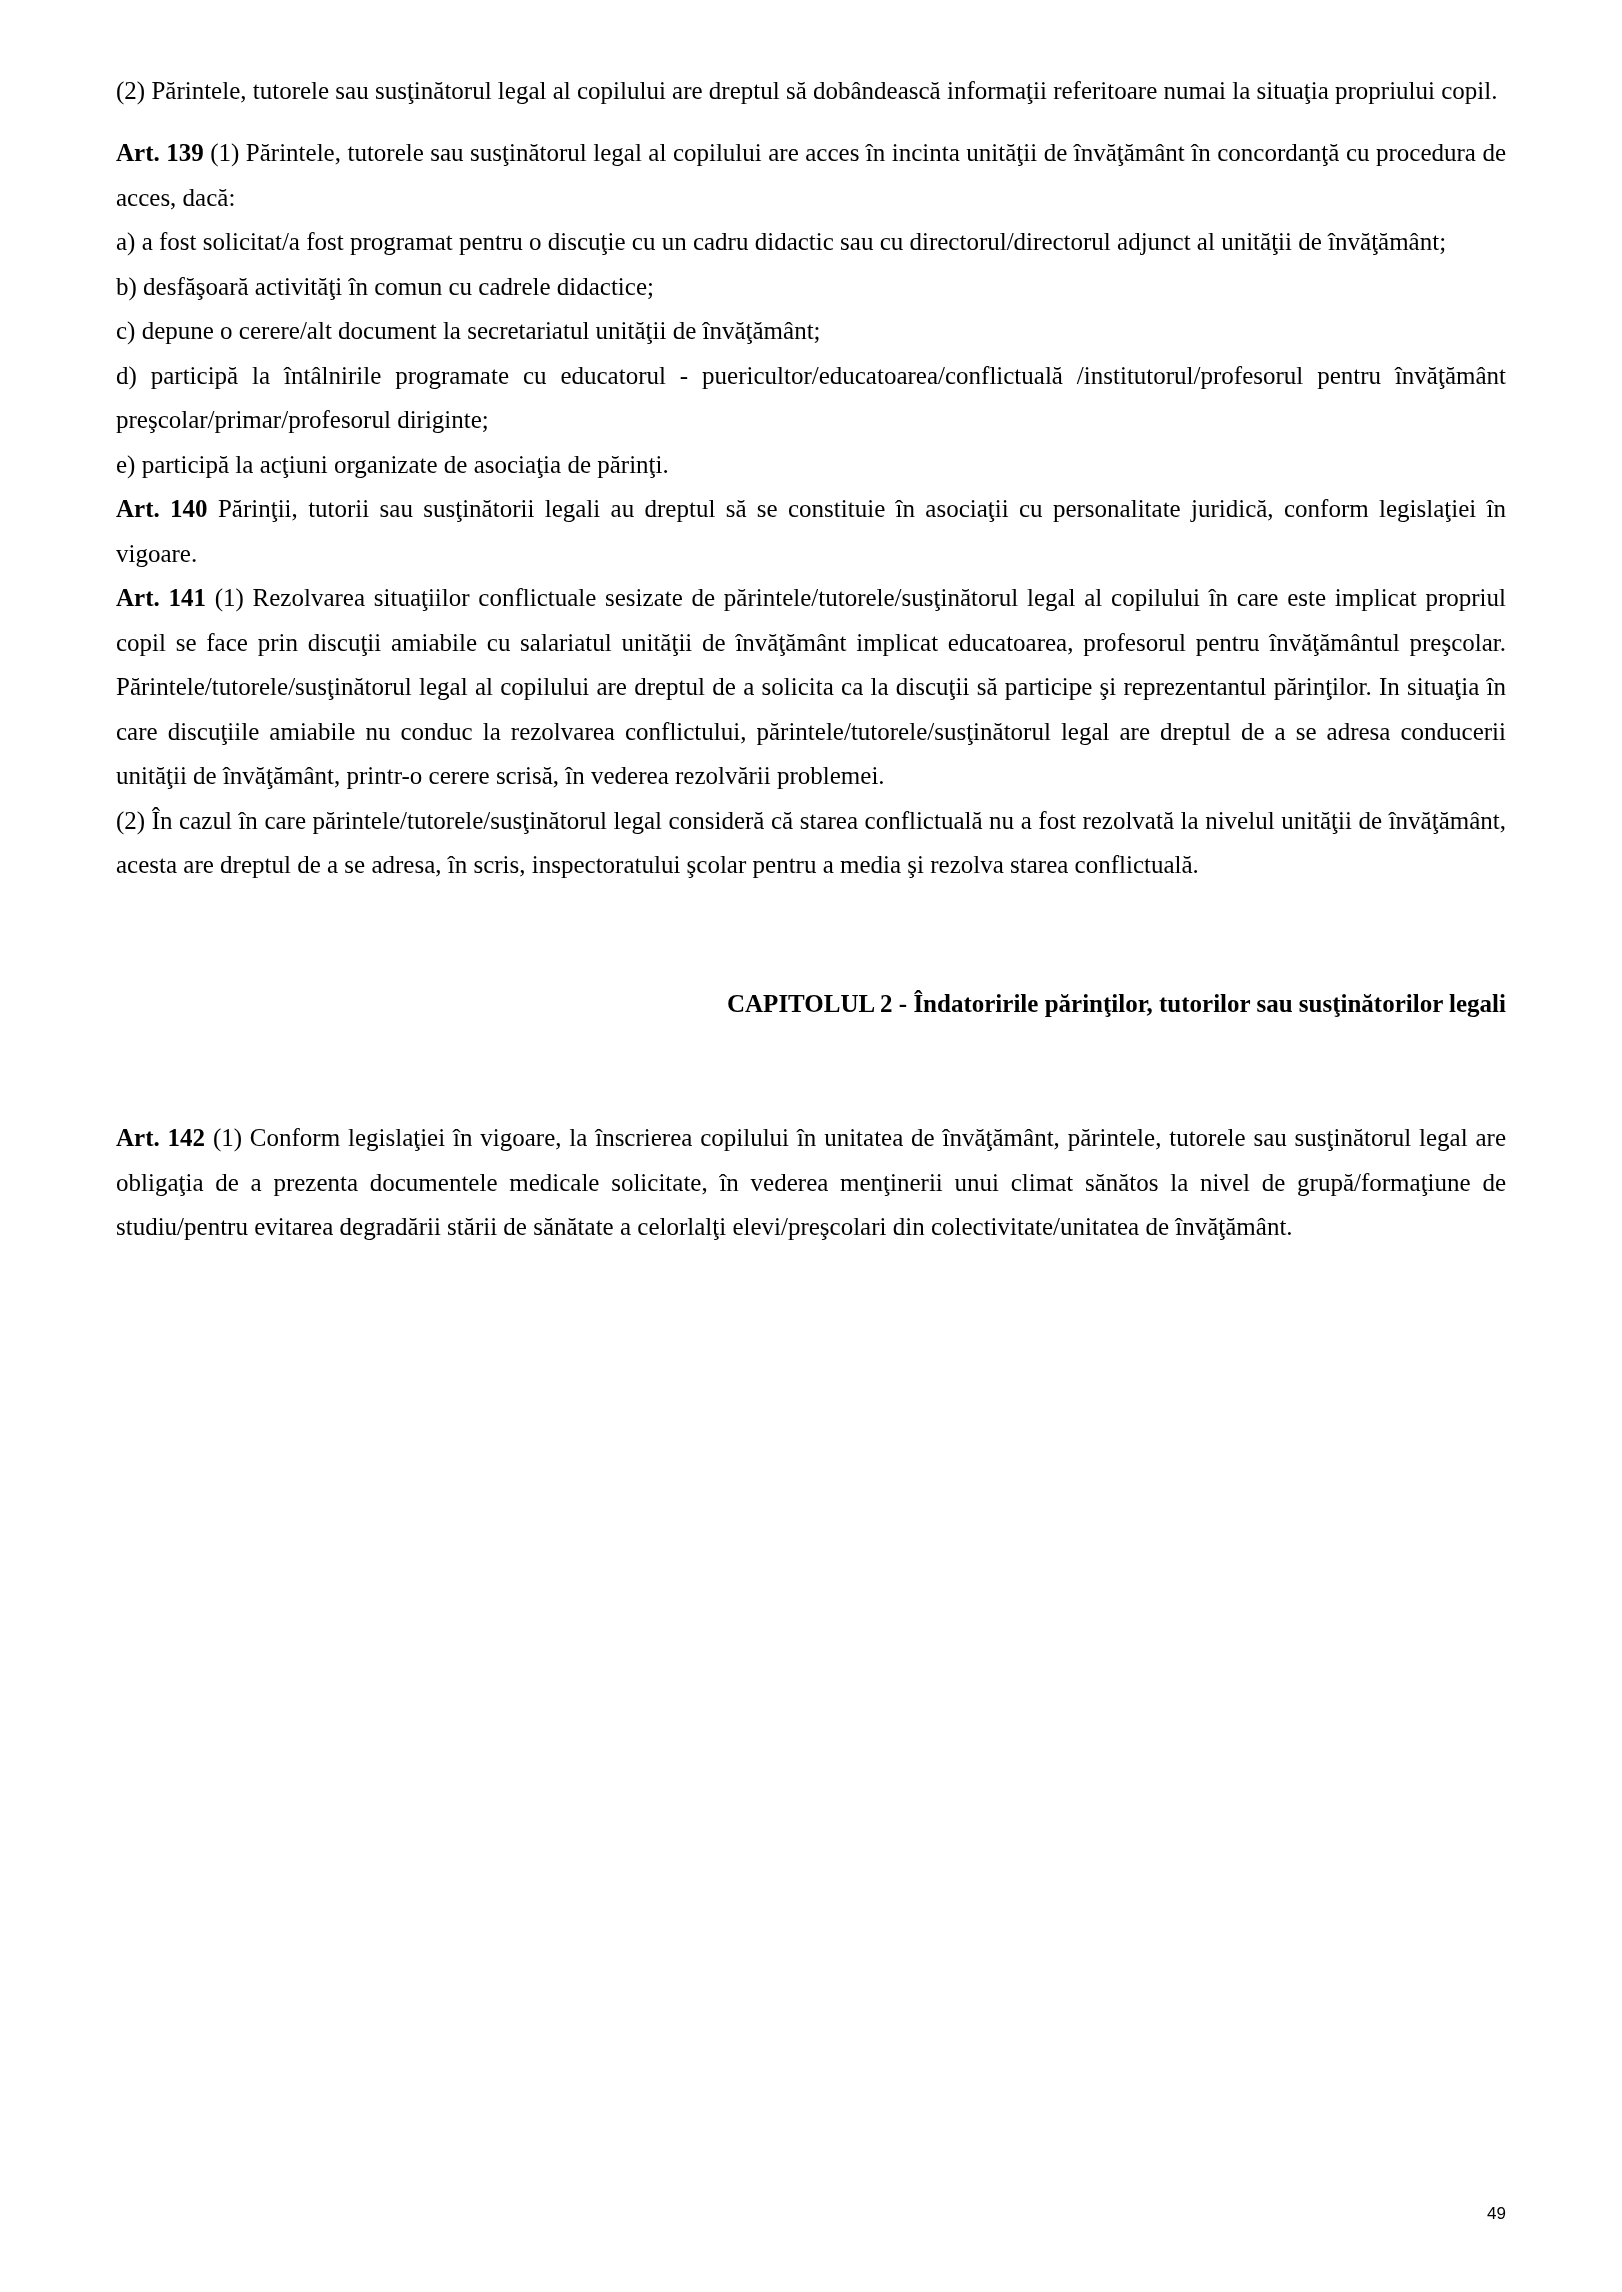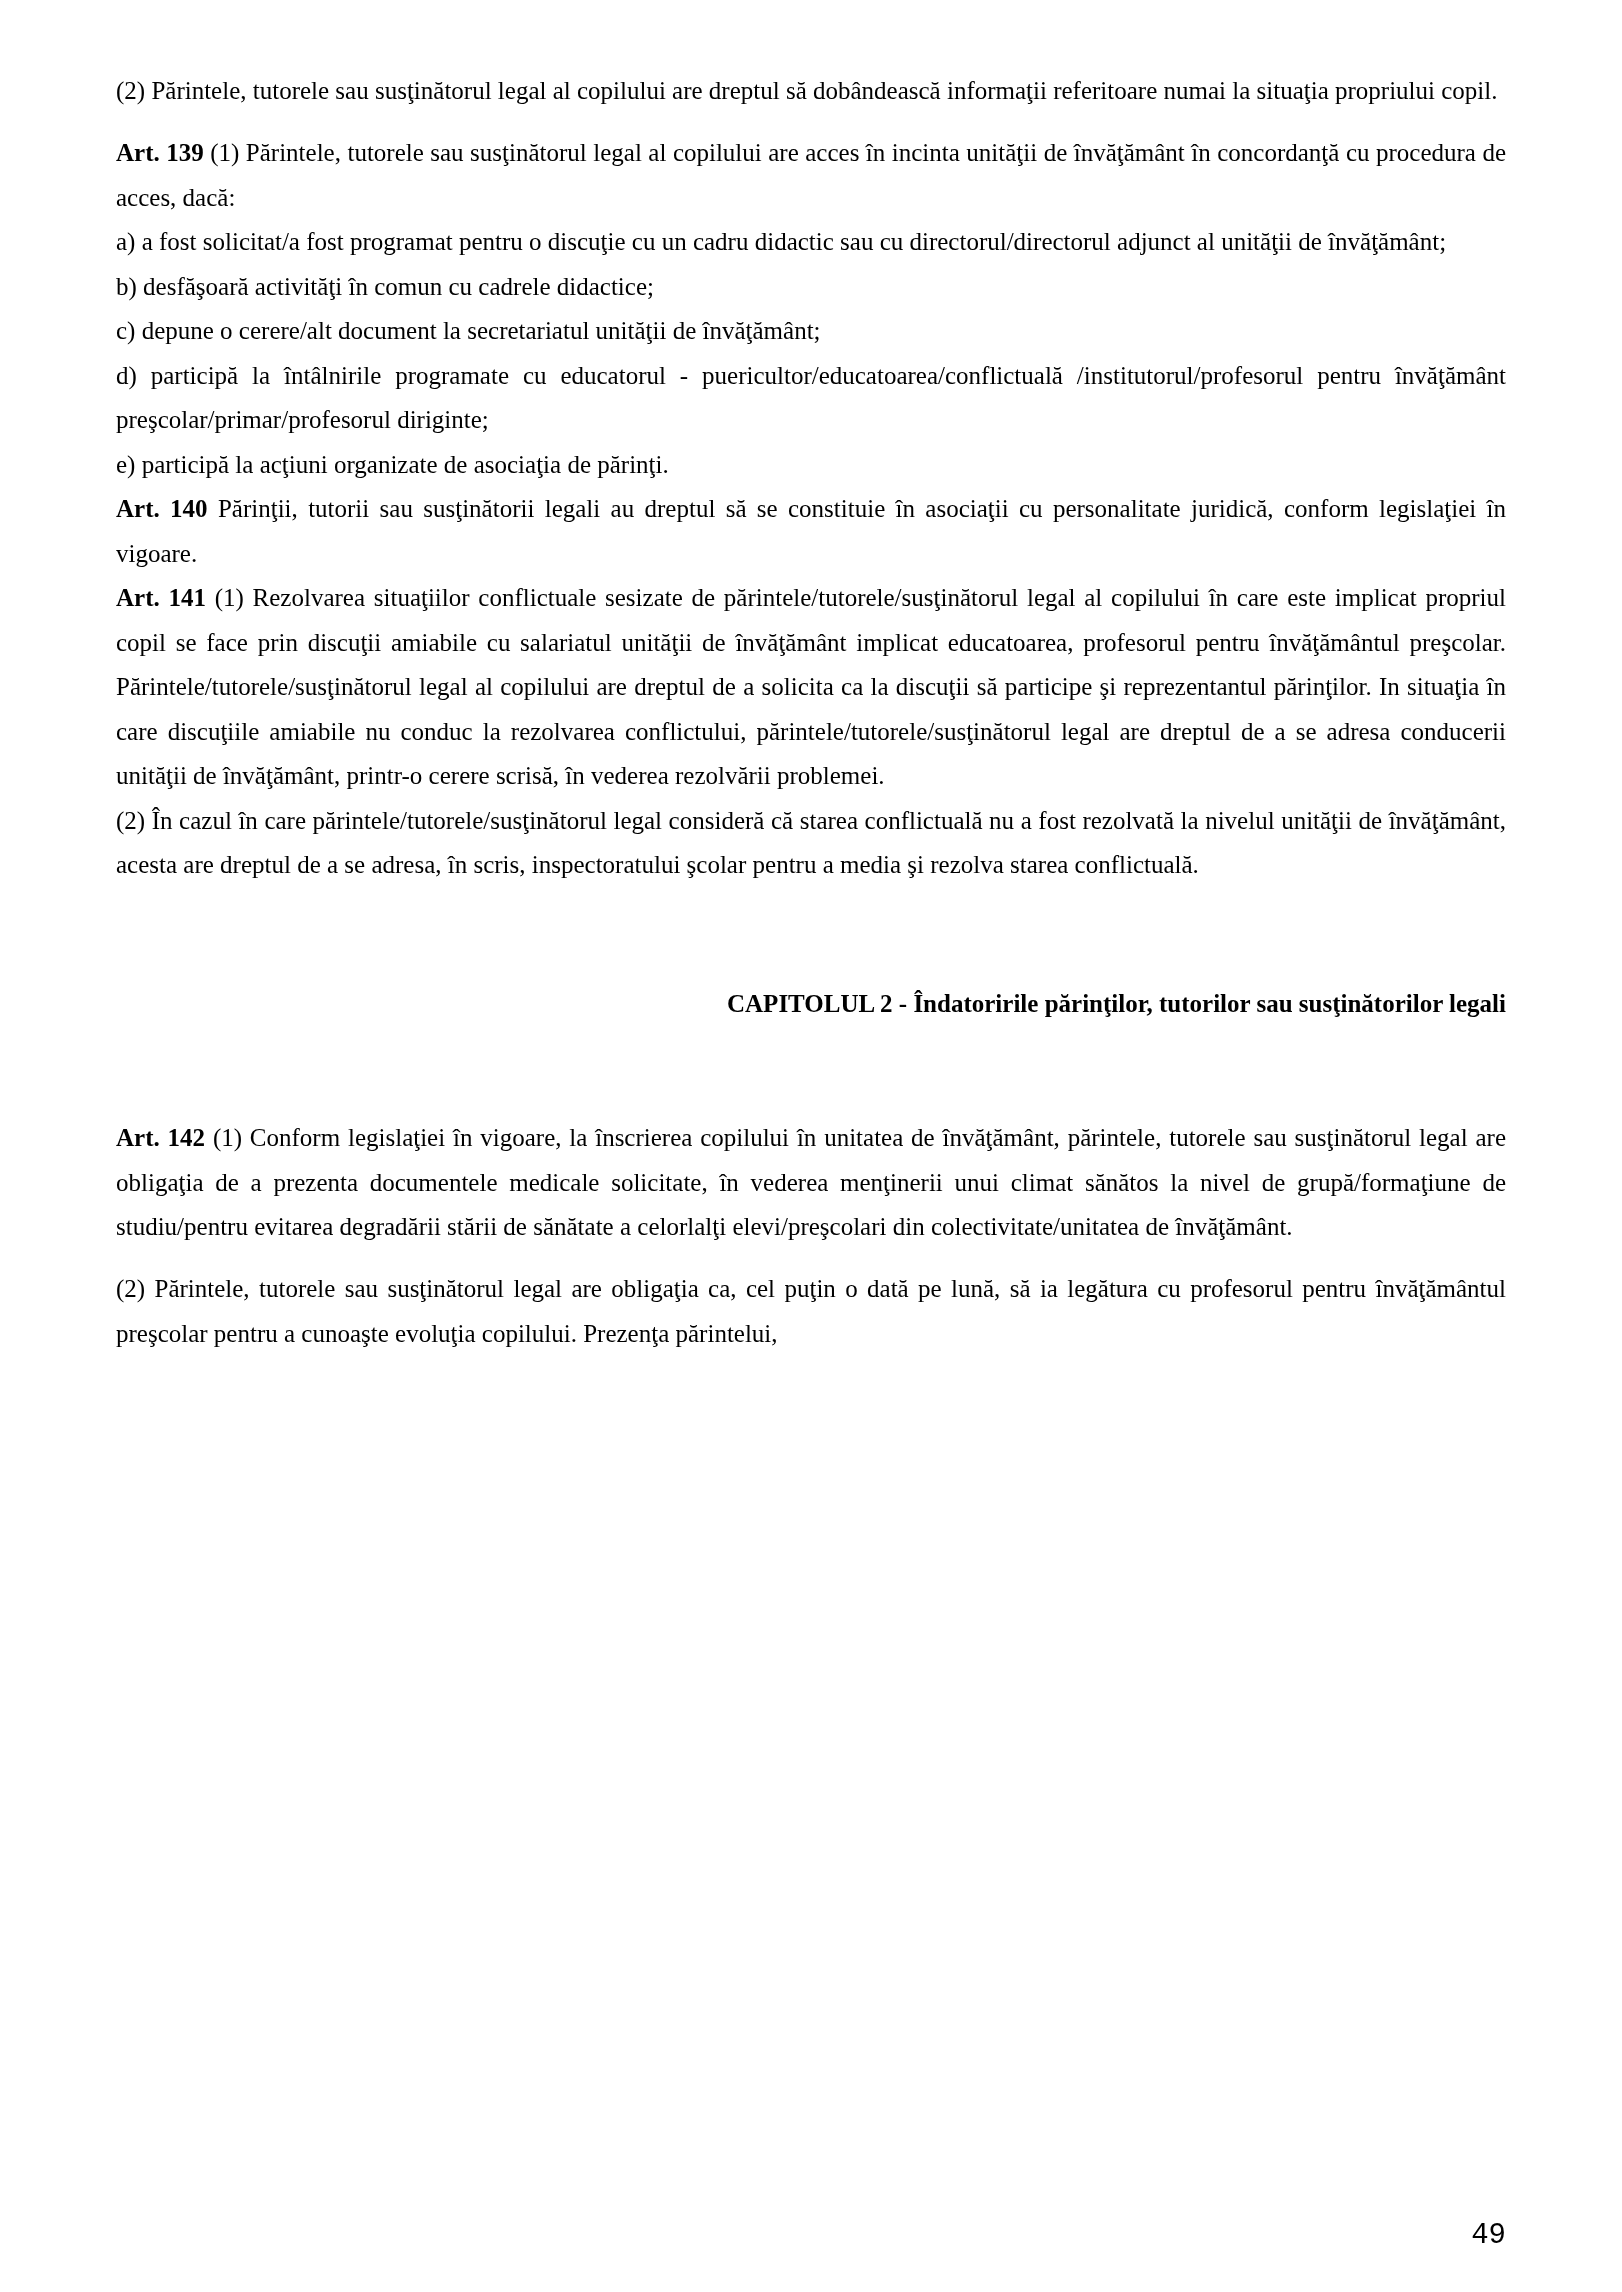--- a/index.html
+++ b/index.html
@@ -39,23 +39,23 @@
     text-align: right;
     font-weight: bold;
     font-size: 25px;
   }
   .after-heading-gap {
     height: 90px;
   }
   .page-number {
     position: absolute;
     right: 116px;
-    bottom: 41px;
-    font-size: 29px;
-    font-family: Liberation Mono, monospace;
+    bottom: 69px;
+    font-size: 17px;
+    font-family: Liberation Sans, sans-serif;
   }
 </style>
 </head>
 <body>
 
 <div class="page">
   <div class="doc-body">
 
     <p class="para spaced"><span>(2) Părintele, tutorele sau susţinătorul legal al copilului are dreptul să dobândească informaţii referitoare numai la situaţia propriului copil.</span></p>
 
@@ -77,19 +77,18 @@
     <p class="para"><span class="bold">Art. 141</span><span> (1) Rezolvarea situaţiilor conflictuale sesizate de părintele/tutorele/susţinătorul legal al copilului în care este implicat propriul copil se face prin discuţii amiabile cu salariatul unităţii de învăţământ implicat educatoarea, profesorul pentru învăţământul preşcolar. Părintele/tutorele/susţinătorul legal al copilului are dreptul de a solicita ca la discuţii să participe şi reprezentantul părinţilor. In situaţia în care discuţiile amiabile nu conduc la rezolvarea conflictului, părintele/tutorele/susţinătorul legal are dreptul de a se adresa conducerii unităţii de învăţământ, printr-o cerere scrisă, în vederea rezolvării problemei.</span></p>
 
     <p class="para"><span>(2) În cazul în care părintele/tutorele/susţinătorul legal consideră că starea conflictuală nu a fost rezolvată la nivelul unităţii de învăţământ, acesta are dreptul de a se adresa, în scris, inspectoratului şcolar pentru a media şi rezolva starea conflictuală.</span></p>
 
     <p class="chapter-heading">CAPITOLUL 2 - Îndatoririle părinţilor, tutorilor sau susţinătorilor legali</p>
 
     <div class="after-heading-gap"></div>
 
     <p class="para spaced"><span class="bold">Art. 142</span><span> (1) Conform legislaţiei în vigoare, la înscrierea copilului în unitatea de învăţământ, părintele, tutorele sau susţinătorul legal are obligaţia de a prezenta documentele medicale solicitate, în vederea menţinerii unui climat sănătos la nivel de grupă/formaţiune de studiu/pentru evitarea degradării stării de sănătate a celorlalţi elevi/preşcolari din colectivitate/unitatea de învăţământ.</span></p>
 
-    <p class="para"><span>(2) Părintele, tutorele sau susţinătorul legal are obligaţia ca, cel puţin o dată pe lună, să ia legătura cu profesorul pentru învăţământul preşcolar pentru a cunoaşte evoluţia copilului. Prezenţa părintelui,</span></p>
 
   </div>
 
   <div class="page-number">49</div>
 </div>
 
 
 </body></html>

